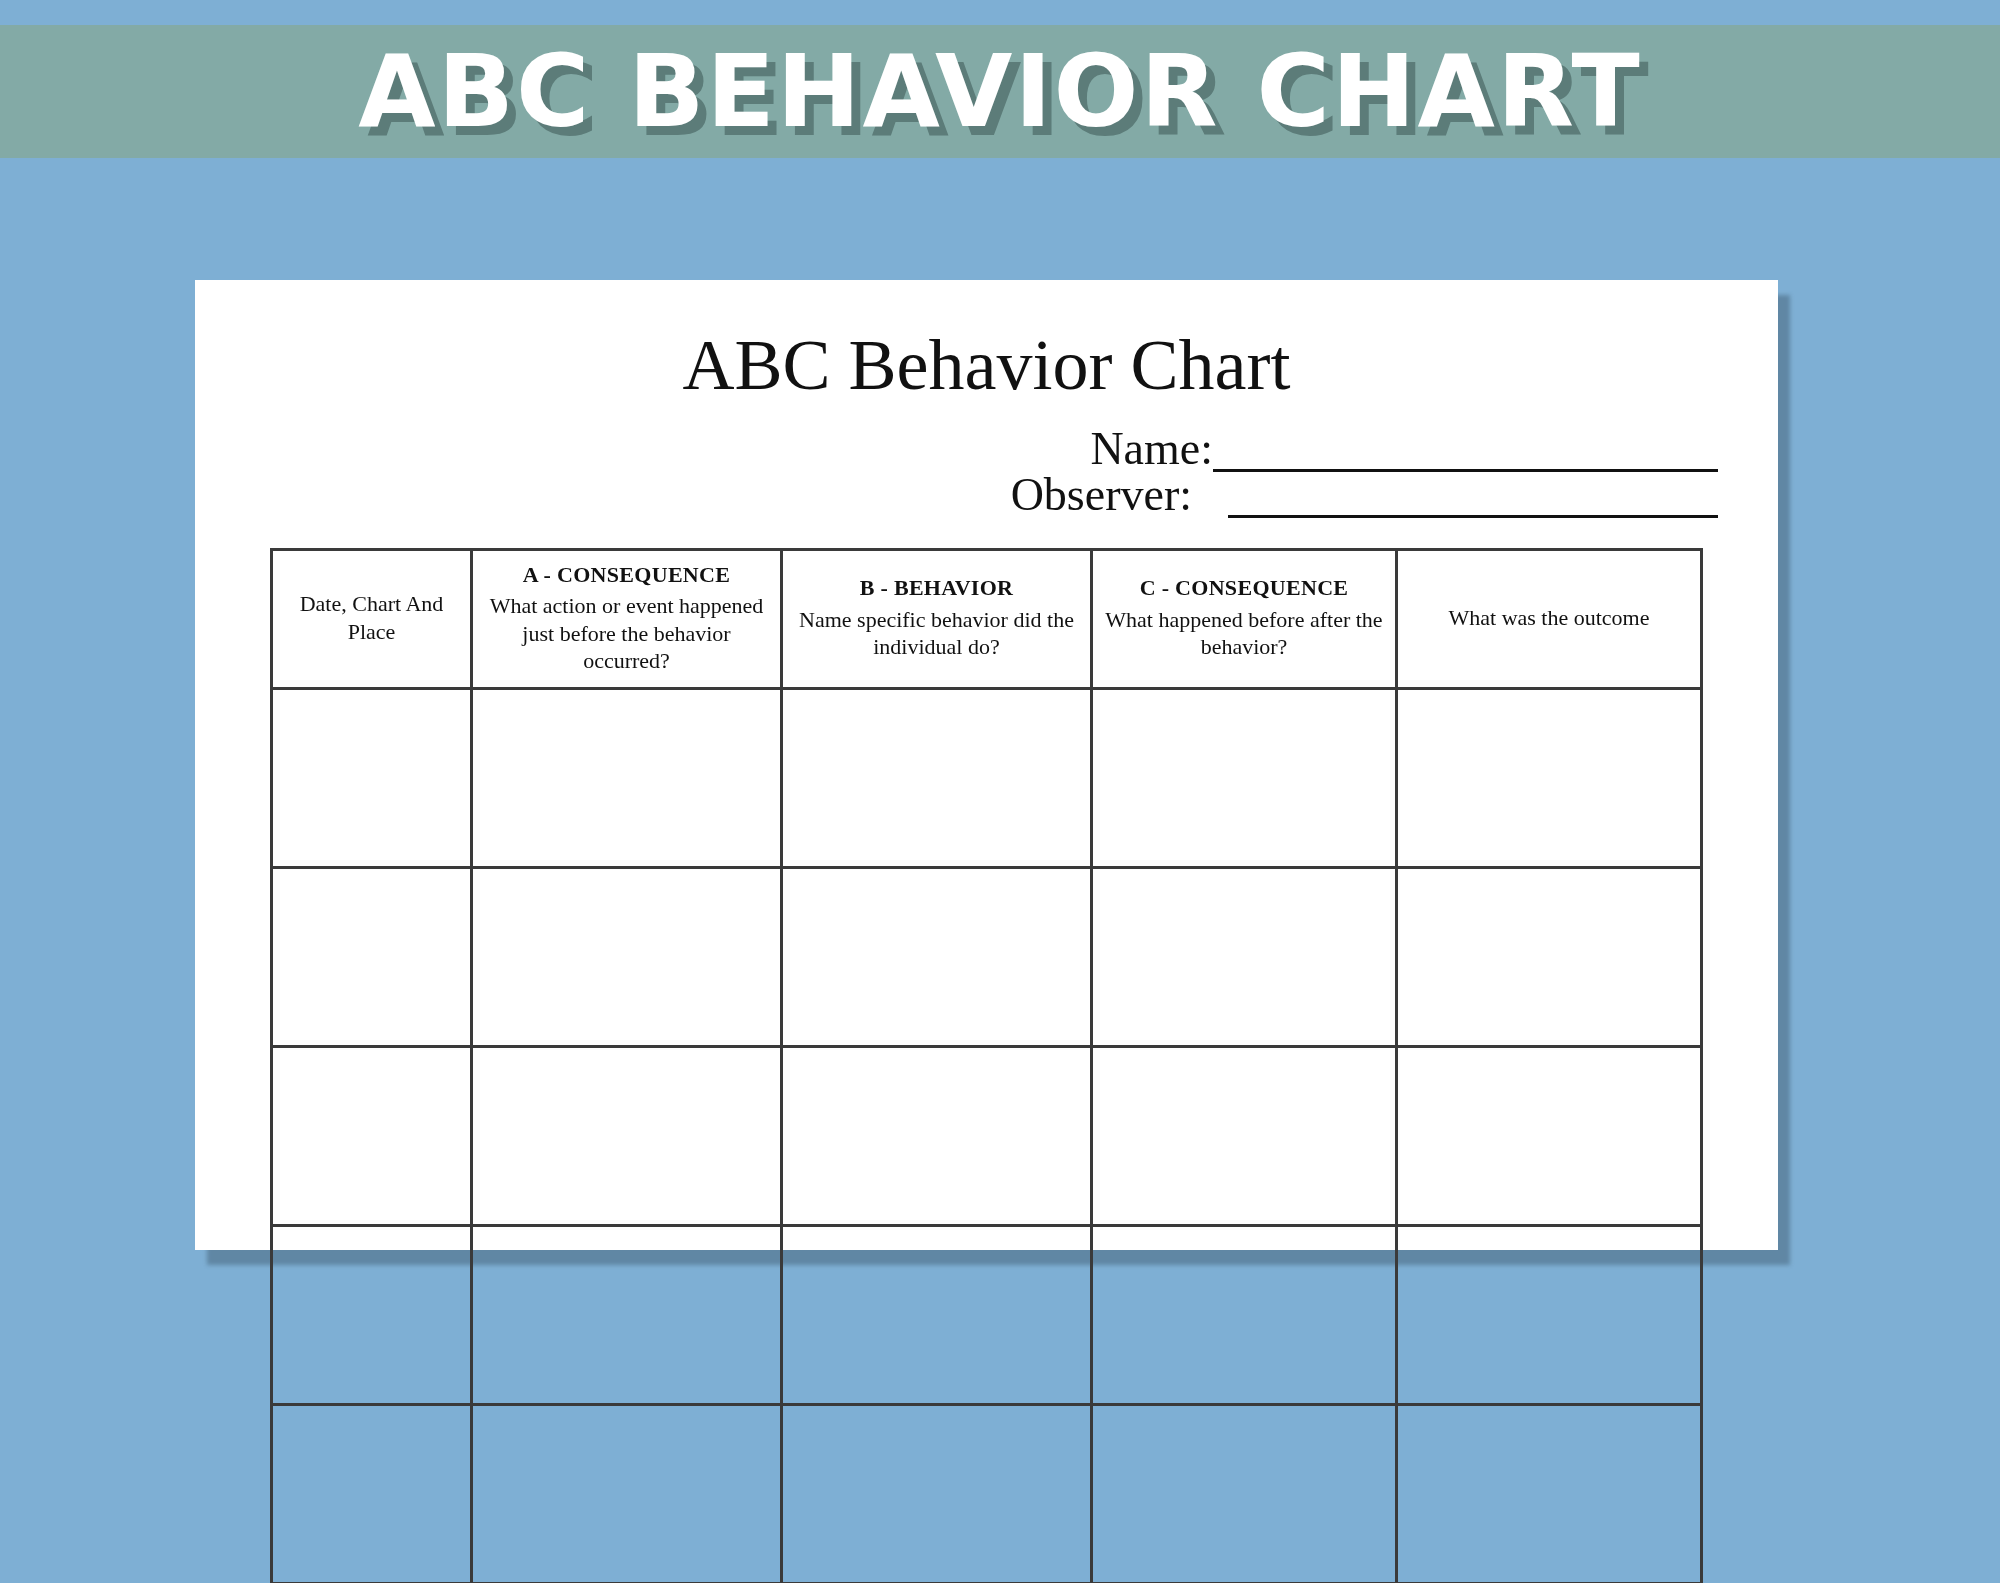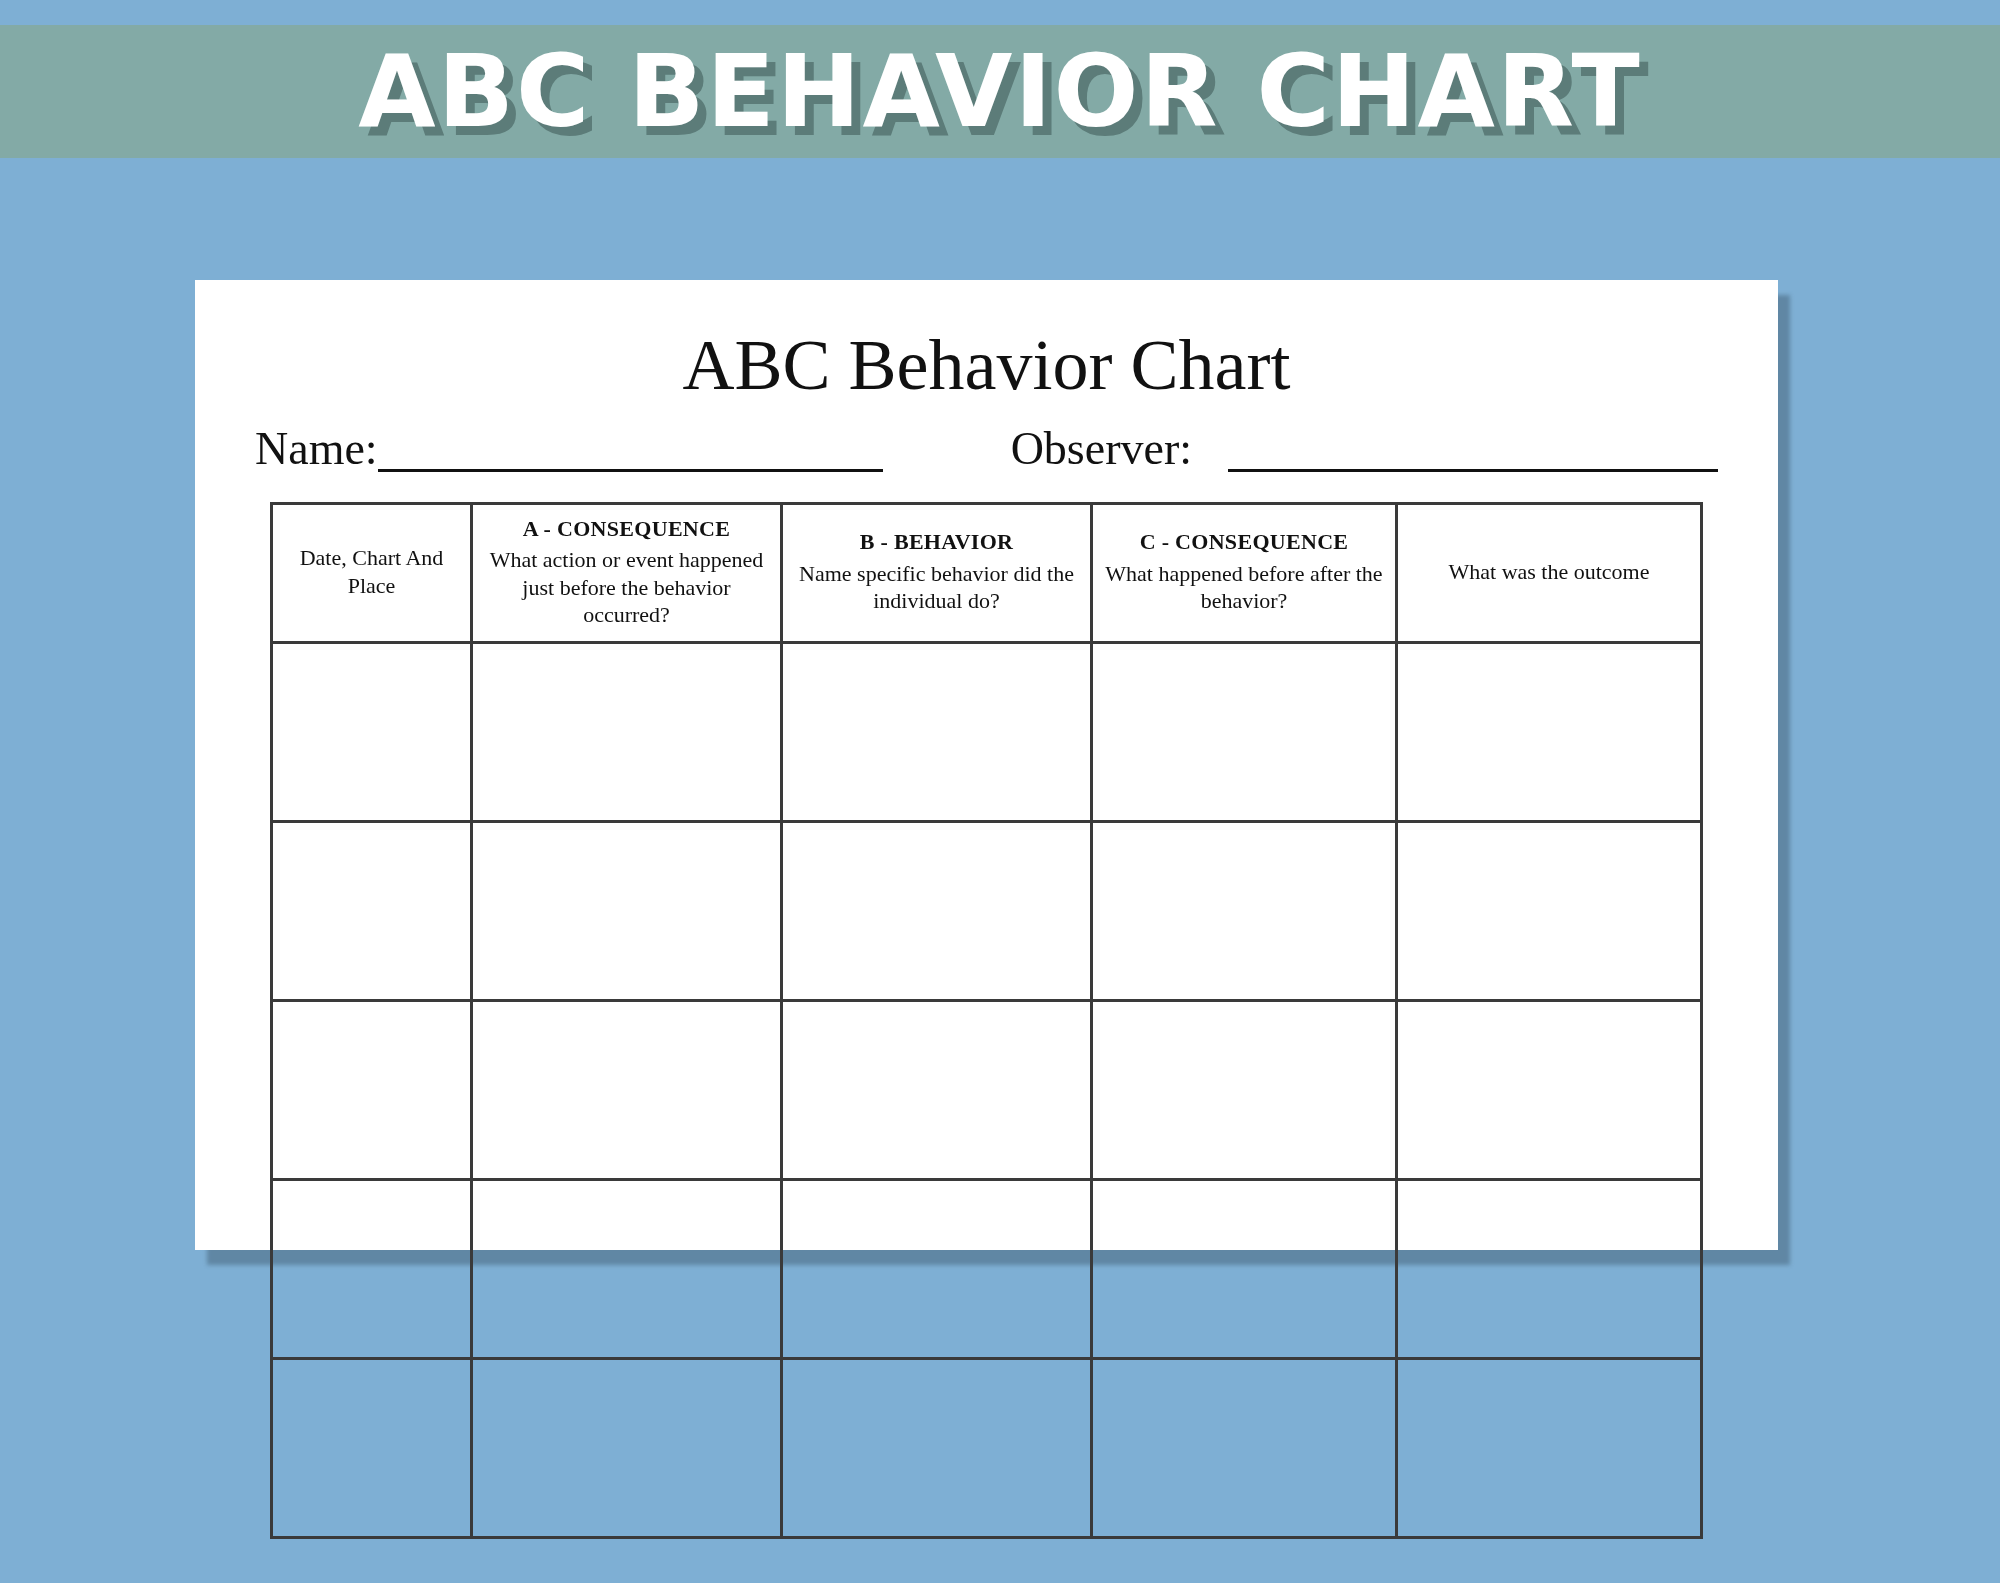--- a/index.html
+++ b/index.html
@@ -65,20 +65,21 @@
     font-family: "Liberation Serif", serif;
   }
 
   
   .fields-row {
     display: flex;
     align-items: flex-end;
     margin: 22px 60px 0 60px;
     font-size: 46px;
     color: #111;
+    flex-direction: column;
   }
   .field {
     display: flex;
     align-items: flex-end;
   }
   .field-label {
     white-space: nowrap;
     line-height: 1;
   }
   .field-line {

